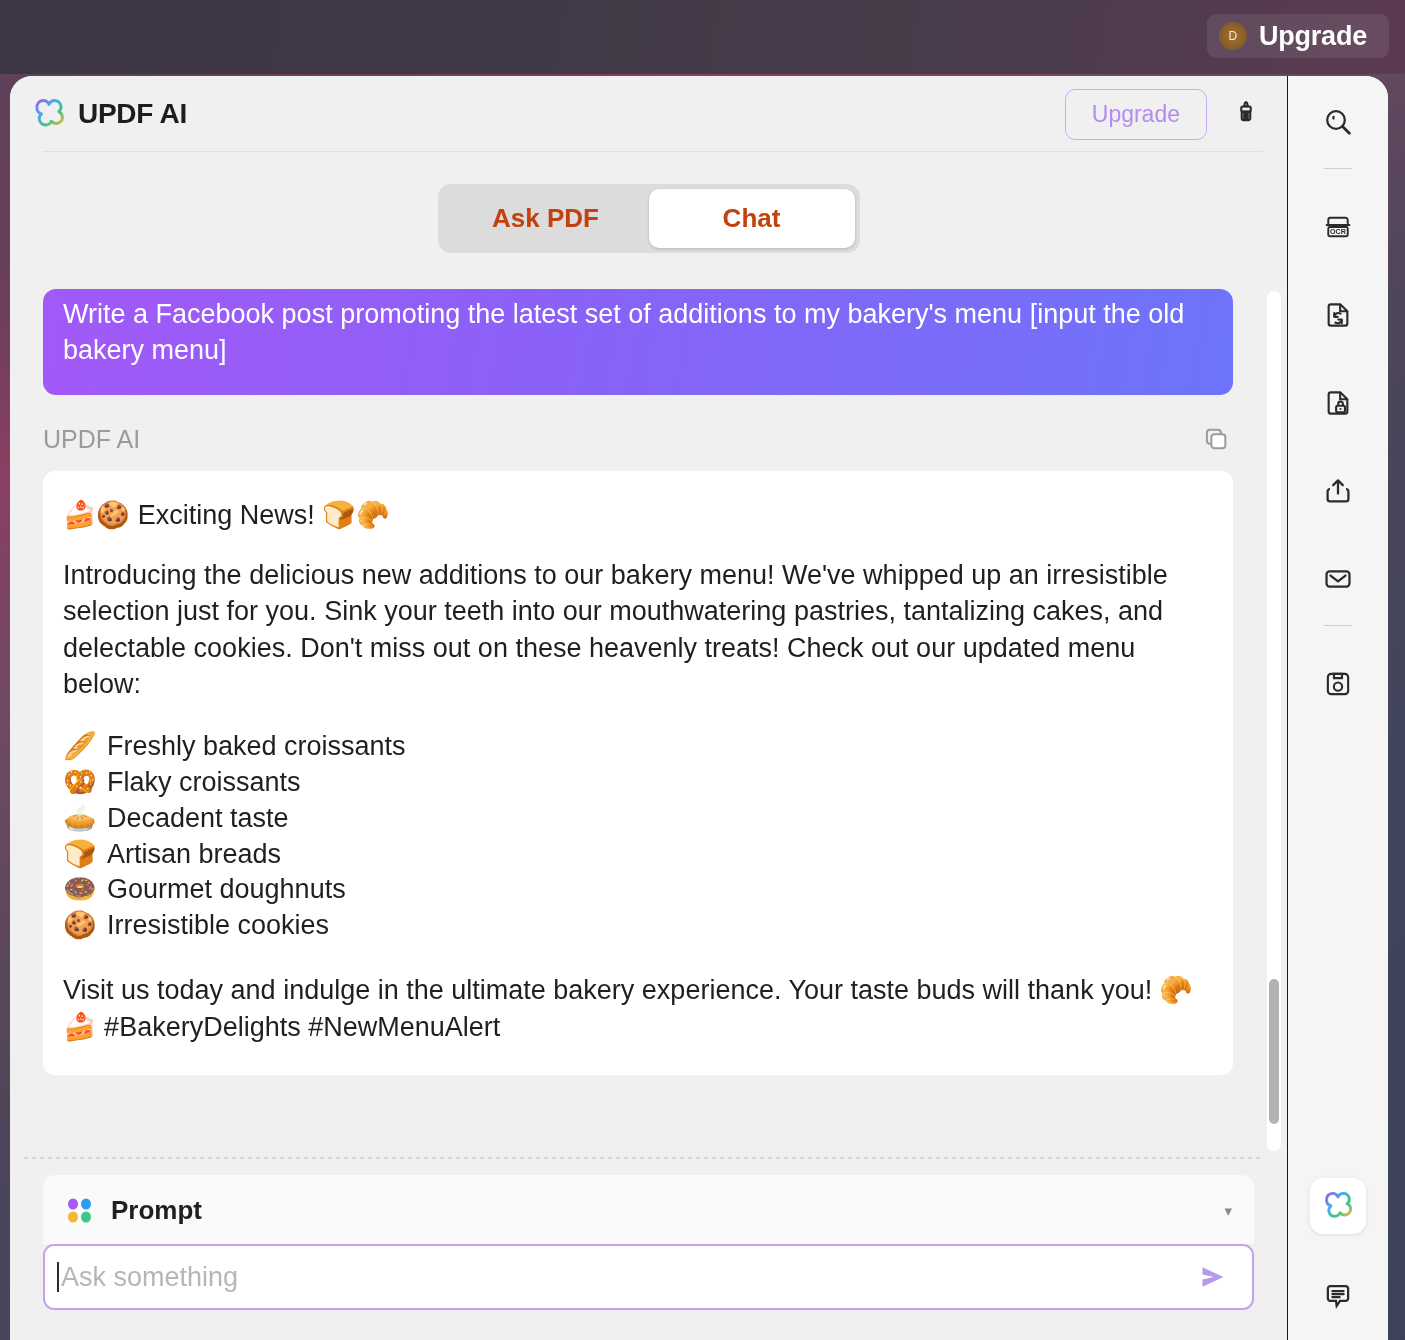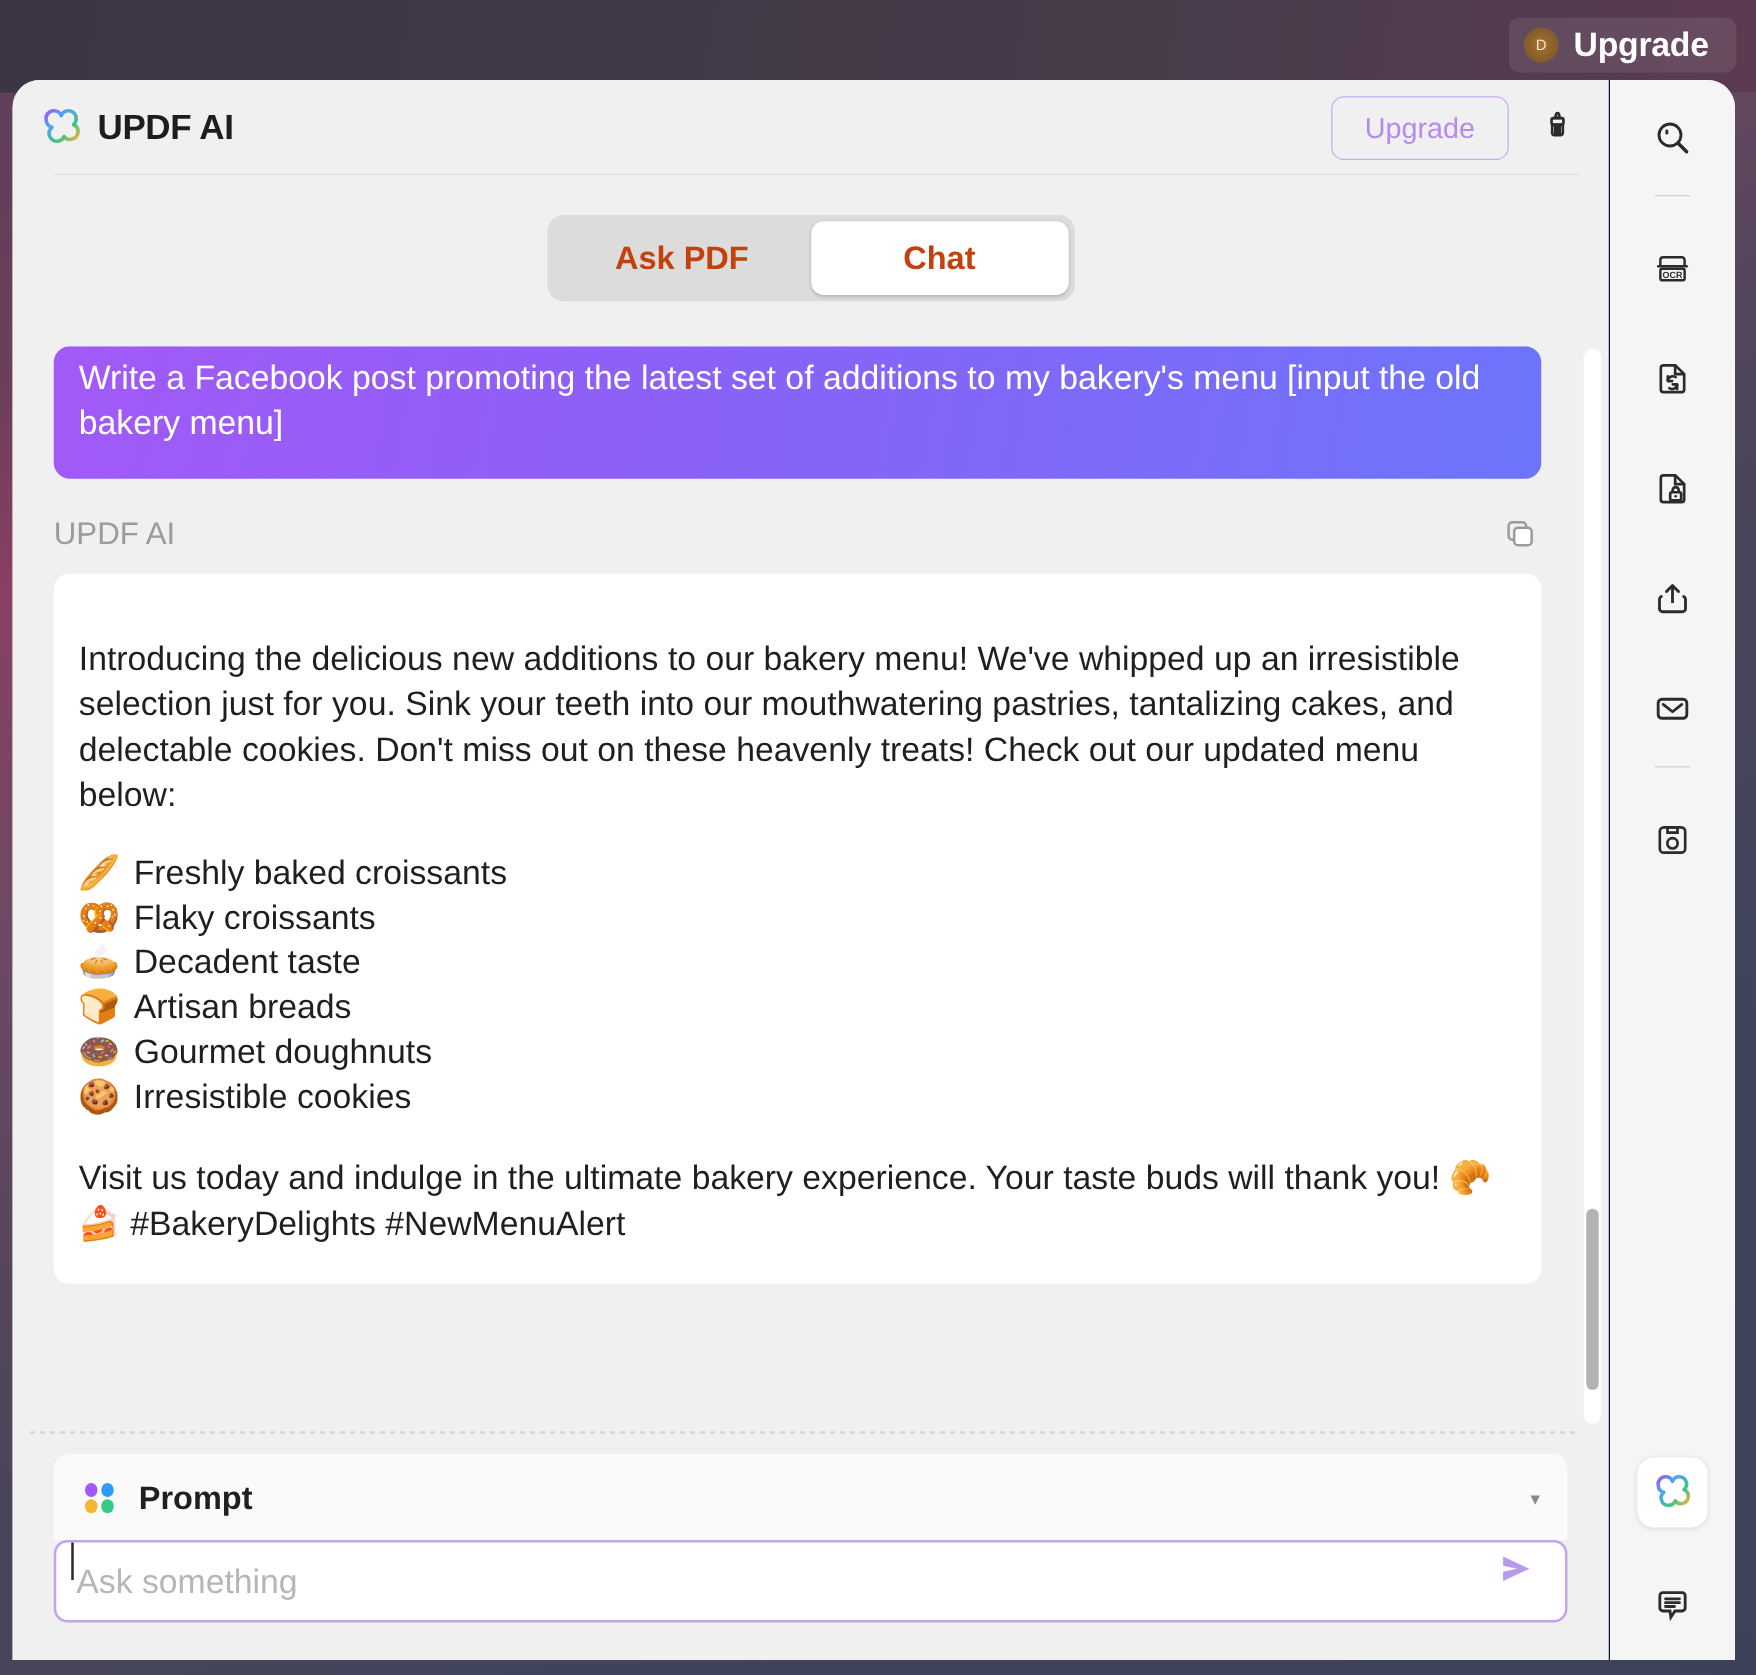--- a/index.html
+++ b/index.html
@@ -37,21 +37,21 @@
     display: flex; align-items: center; justify-content: center;
     font-weight: 400;
   }
   #upgrade-pill .label {
     color: #ffffff; font-size: 27px; font-weight: bold; letter-spacing: -0.2px;
   }
 
   
   #app-window {
     position: absolute;
-    left: 10px; top: 64px;
+    left: 10px; top: 76px;
     width: 1378px; height: 1264px;
     background: #f0f0f0;
     border-top-left-radius: 22px;
     border-top-right-radius: 22px;
     overflow: hidden;
     display: flex;
   }
 
   
   #ai-panel {
@@ -210,21 +210,21 @@
   #prompt-caret {
     margin-left: auto; color: #8a8a8a; font-size: 15px; cursor: pointer;
     background: none; border: none; font-family: "Liberation Sans", sans-serif;
   }
   #prompt-input-row {
     position: relative;
     background: #ffffff;
     border: 2px solid #c2a3f0;
     border-radius: 11px;
     height: 66px;
-    display: flex; 
+    display: flex; align-items: center;
     padding: 0 18px 0 12px;
   }
   #caret-bar {
     width: 2px; height: 30px; background: #2b2b2b; margin-right: 2px;
   }
   #prompt-input {
     flex: 1; border: none; outline: none;
     font-size: 27px; color: #1f1f1f;
     font-family: "Liberation Sans", sans-serif;
     background: transparent;
@@ -331,20 +331,21 @@
           <span id="assistant-label">UPDF AI</span>
           <button id="copy-btn">
             <svg viewBox="0 0 24 24" width="28" height="28" fill="none" stroke="#9b9b9b" stroke-width="1.7">
               <rect x="4.2" y="3.2" width="12" height="12" rx="2.6"></rect>
               <rect x="8" y="7" width="12" height="12" rx="2.6" fill="#ffffff"></rect>
             </svg>
           </button>
         </div>
 
         <div id="assistant-card">
+          <div class="resp-line">🍰🍪 Exciting News! 🍞🥐</div>
           <div class="resp-para">Introducing the delicious new additions to our bakery menu! We've whipped up an irresistible selection just for you. Sink your teeth into our mouthwatering pastries, tantalizing cakes, and delectable cookies. Don't miss out on these heavenly treats! Check out our updated menu below:</div>
 
           <div id="menu-list">
             <div class="menu-item">
               <span class="emoji">🥖</span>
               <span>Freshly baked croissants</span>
             </div>
             <div class="menu-item">
               <span class="emoji">🥨</span>
               <span>Flaky croissants</span>

